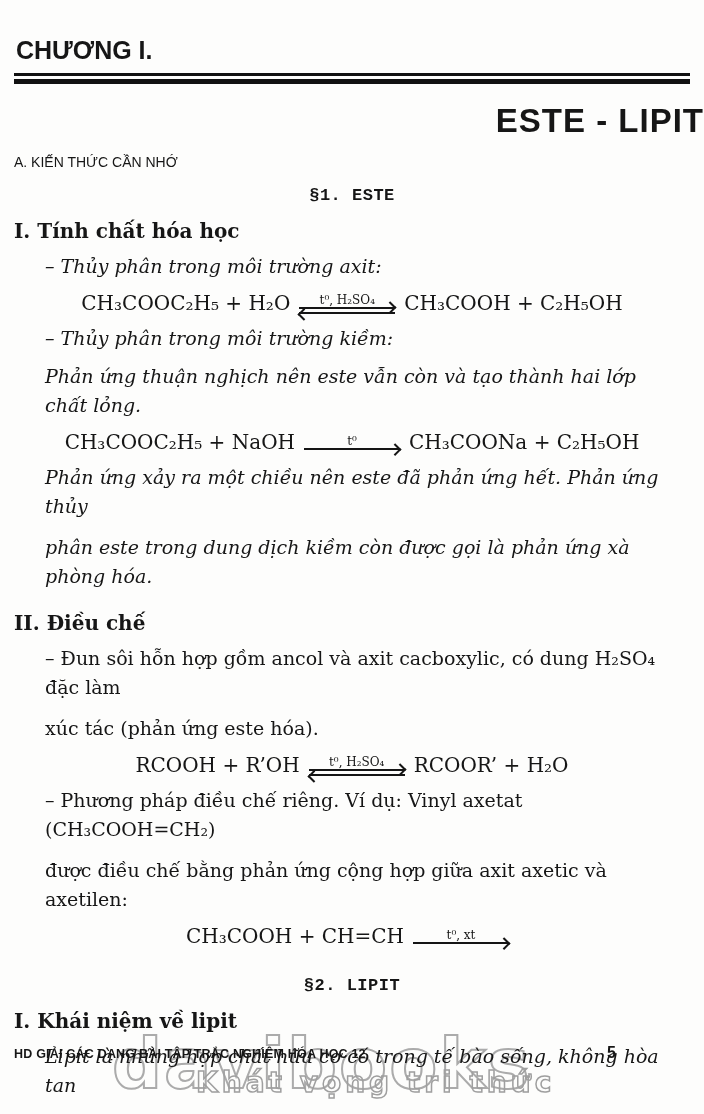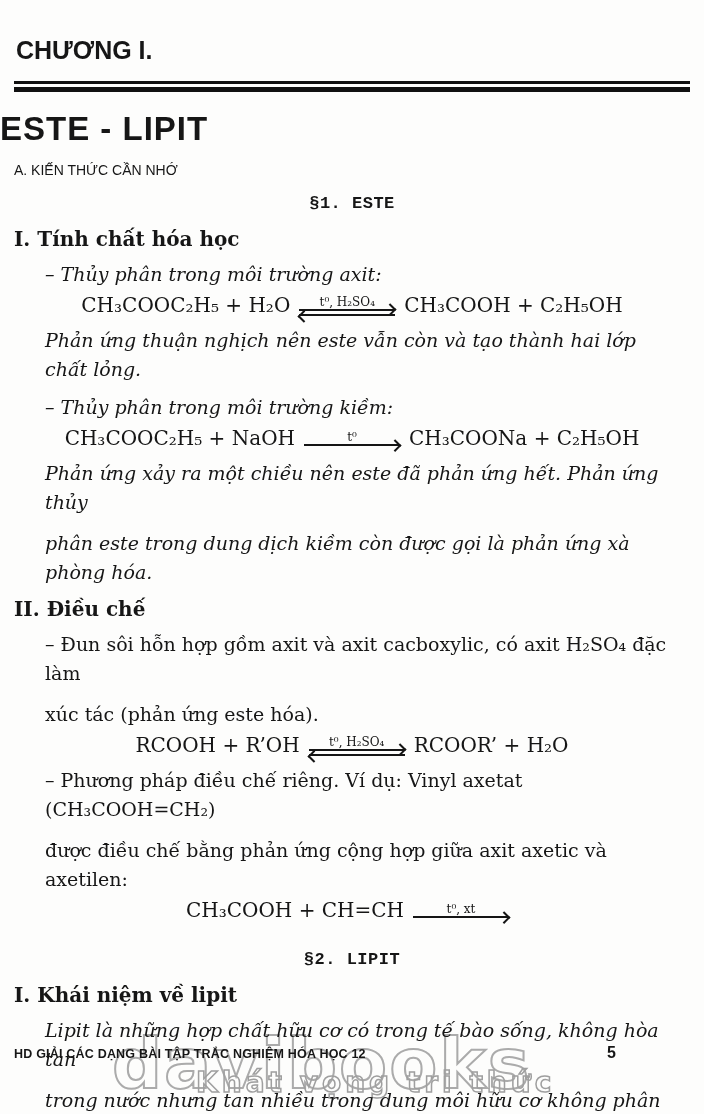--- a/index.html
+++ b/index.html
@@ -10,64 +10,64 @@
     margin:0 auto;
     background:#fdfdfc;
     color:#161616;
     overflow:hidden;
     font-family:"DejaVu Serif","Liberation Serif",serif;
   }
   .content { position:relative; z-index:1; }
 
   
   .chapter {
-    margin:36px 0 16px 16px;
+    margin:36px 0 8px 16px;
     font-family:"Liberation Sans","DejaVu Sans",sans-serif;
     font-weight:bold; font-size:25px; letter-spacing:0px;
   }
   .rule {
     margin:6px 14px 0 14px;
     height:11px;
     border-top:3px solid #111;
     border-bottom:5px solid #111;
   }
   .title {
     margin-top:18px;
-    text-align:left;
-    font-family:"Liberation Sans","DejaVu Sans",sans-serif;
-    font-weight:bold; font-size:33px; letter-spacing:1px;
+    text-align:right;
+    font-family:"Liberation Sans","DejaVu Sans",sans-serif;
+    font-weight:bold; font-size:33px; letter-spacing:1px;padding-left:26px;
   }
   .section-a {
     margin:14px 4px 0 14px;
     font-family:"Liberation Sans","DejaVu Sans",sans-serif;
     font-weight:normal; font-size:14px;
   }
   .center-head {
     margin-top:16px;
     text-align:center;
     font-family:Liberation Mono, monospace;
     font-weight:bold; font-size:17px; letter-spacing:0.5px;
   }
   .subhead {
     margin:14px 0 0 14px;
     font-weight:bold; font-size:20px;
   }
-  .subhead.tight { margin-top:10px; }
+  .subhead.tight { margin-top:20px; }
 
   
   .body {
     margin:9px 30px 0 45px;
     font-size:19px; line-height:29px;
   }
   .ital { font-style:italic; }
   .cont { margin-top:12px; }
 
   
   .equation {
-    margin-top:4px;
+    margin-top:10px;
     display:flex; justify-content:center; align-items:center;
     font-size:20px;
     white-space:nowrap;
   }
   .eq-side { display:inline-block; }
 
   .arrow {
     display:inline-flex; flex-direction:column; align-items:center;
     margin:0 9px; vertical-align:middle;
   }
@@ -147,39 +147,39 @@
       <span class="arrow">
         <span class="cond">t⁰, H₂SO₄</span>
         <span class="shafts">
             <span class="shaft fwd"></span>
             <span class="shaft bwd"></span>
           </span>
       </span>
       <span class="eq-side">CH₃COOH + C₂H₅OH</span>
     </div>
 
+    <p class="body ital">– Thủy phân trong môi trường kiềm:</p>
     <p class="body ital">Phản ứng thuận nghịch nên este vẫn còn và tạo thành hai lớp chất lỏng.</p>
-    <p class="body ital">– Thủy phân trong môi trường kiềm:</p>
 
     <div class="equation">
       <span class="eq-side">CH₃COOC₂H₅ + NaOH</span>
       <span class="arrow">
         <span class="cond">t⁰</span>
         <span class="shafts">
             <span class="shaft fwd"></span>
           </span>
       </span>
       <span class="eq-side">CH₃COONa + C₂H₅OH</span>
     </div>
 
     <p class="body ital">Phản ứng xảy ra một chiều nên este đã phản ứng hết. Phản ứng thủy</p>
     <p class="body ital cont">phân este trong dung dịch kiềm còn được gọi là phản ứng xà phòng hóa.</p>
 
     <div class="subhead tight">II. Điều chế</div>
-    <p class="body">– Đun sôi hỗn hợp gồm axit và axit cacboxylic, có axit H₂SO₄ đặc làm</p>
+    <p class="body">– Đun sôi hỗn hợp gồm ancol và axit cacboxylic, có dung H₂SO₄ đặc làm</p>
     <p class="body cont">xúc tác (phản ứng este hóa).</p>
 
     <div class="equation">
       <span class="eq-side">RCOOH + R’OH</span>
       <span class="arrow">
         <span class="cond">t⁰, H₂SO₄</span>
         <span class="shafts">
             <span class="shaft fwd"></span>
             <span class="shaft bwd"></span>
           </span>

